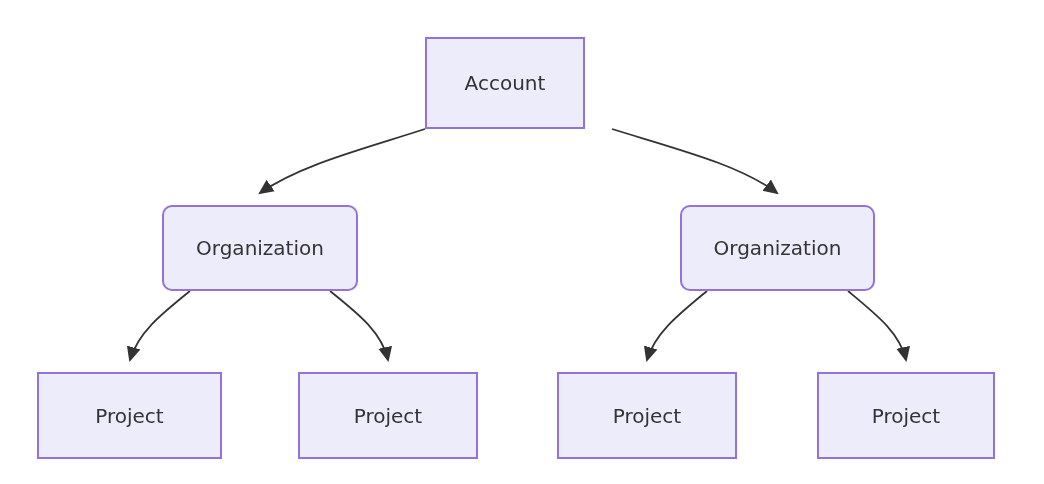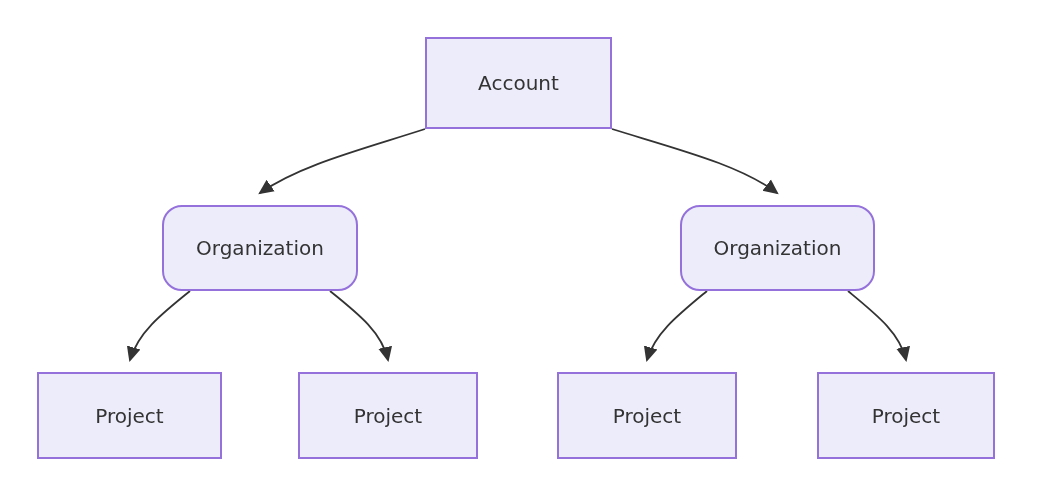--- a/index.html
+++ b/index.html
@@ -35,21 +35,21 @@
     color: #333333;
     font-size: 20px;
     line-height: 1;
     font-family: "DejaVu Sans", sans-serif;
     z-index: 2;
   }
   .node-rect {
     border-radius: 0px;
   }
   .node-round {
-    border-radius: 20px;
+    border-radius: 10px;
   }
   .node-label {
     white-space: nowrap;
     pointer-events: none;
   }
 </style>
 </head>
 <body>
 
 <div id="diagram-canvas">
@@ -67,21 +67,21 @@
 
     <path d="M 190,291 C 160,315 138,333 130,360" fill="none" stroke="#333333" stroke-width="1.8" marker-end="url(#arrowhead)"></path>
 
     <path d="M 330,291 C 360,315 382,333 388,360" fill="none" stroke="#333333" stroke-width="1.8" marker-end="url(#arrowhead)"></path>
 
     <path d="M 707,291 C 678,315 655,333 647,360" fill="none" stroke="#333333" stroke-width="1.8" marker-end="url(#arrowhead)"></path>
 
     <path d="M 848,291 C 877,315 900,333 906,360" fill="none" stroke="#333333" stroke-width="1.8" marker-end="url(#arrowhead)"></path>
   </svg>
 
-  <div class="node node-rect" style="left:425px; top:37px; width:187px; height:92px;">
+  <div class="node node-rect" style="left:425px; top:37px; width:160px; height:92px;">
     <span class="node-label">Account</span>
   </div>
 
   <div class="node node-round" style="left:162px; top:205px; width:196px; height:86px;">
     <span class="node-label">Organization</span>
   </div>
 
   <div class="node node-round" style="left:680px; top:205px; width:195px; height:86px;">
     <span class="node-label">Organization</span>
   </div>

